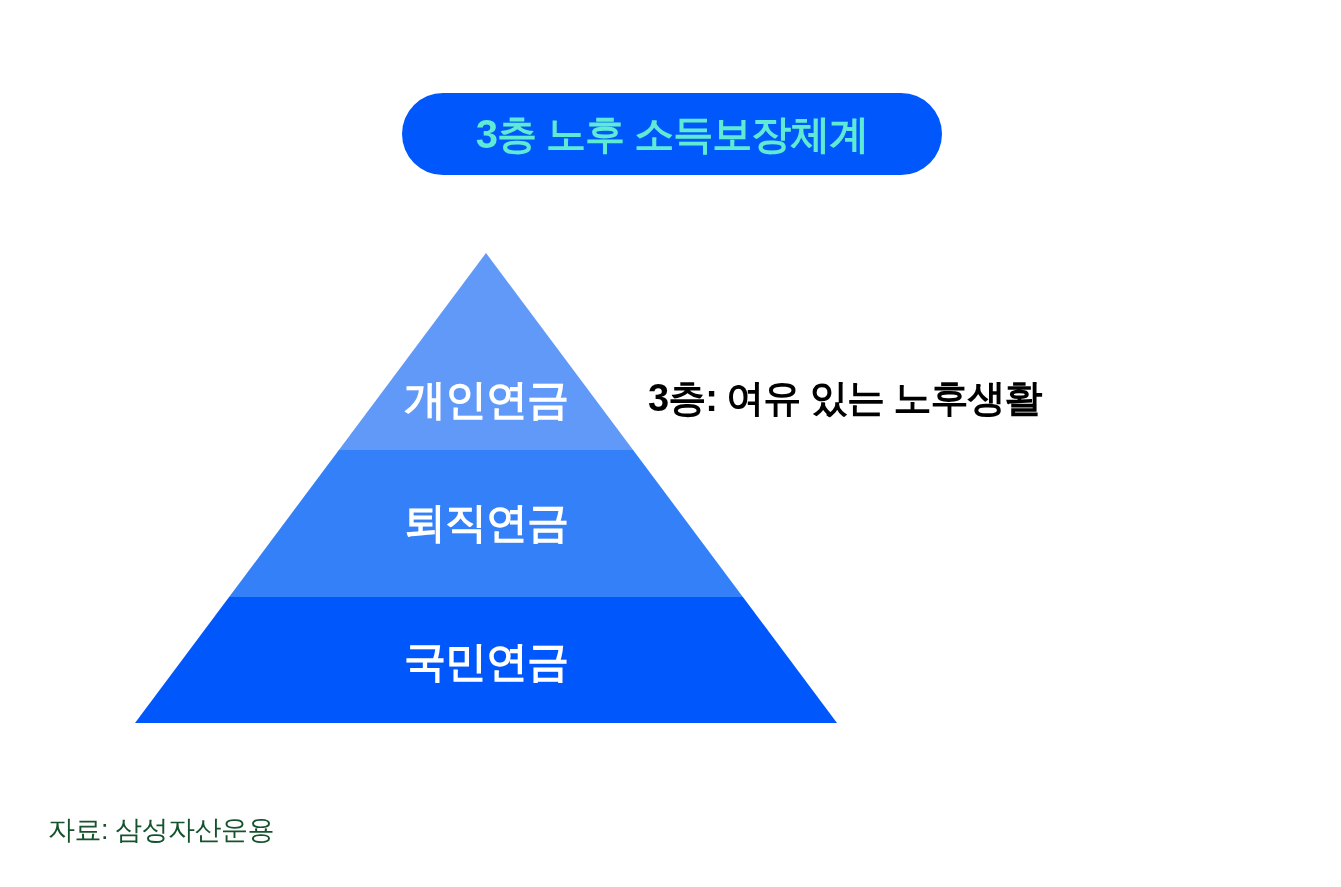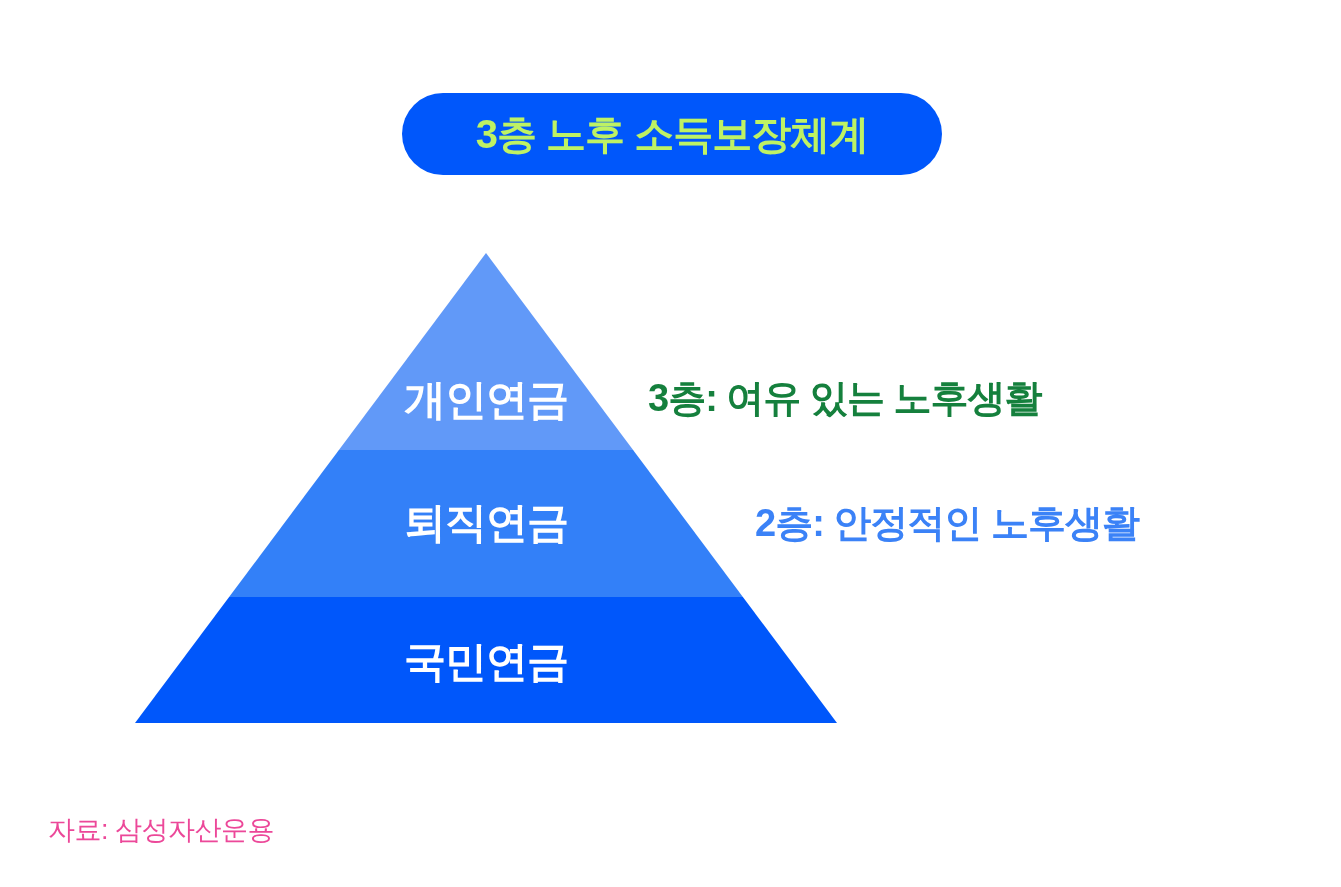--- a/index.html
+++ b/index.html
@@ -10,21 +10,21 @@
     background: #ffffff;
     overflow: hidden;
     font-family: "Liberation Sans", sans-serif;
   }
   .title-pill {
     position: absolute;
     left: 402px; top: 93px;
     width: 540px; height: 82px;
     border-radius: 41px;
     display: flex; align-items: center; justify-content: center;
-    color: #bef264;
+    color: #5eead4;
     font-size: 40px; font-weight: 700;
     letter-spacing: -1px;
   }
   .pyramid-svg { position: absolute; left: 0; top: 0; }
   .layer-label {
     font-family: "Liberation Sans", sans-serif;
     font-size: 42px; font-weight: 700;
     fill: #ffffff;
     letter-spacing: -1px;
   }
@@ -55,20 +55,19 @@
   <svg class="pyramid-svg" width="1341" height="887" viewBox="0 0 1341 887">
     <polygon points="486,253 633.1,450 338.9,450" fill="#6199F8"></polygon>
     <polygon points="338.9,450 633.1,450 742.9,597 229.1,597" fill="#3380F8"></polygon>
     <polygon points="229.1,597 742.9,597 837,723 135,723" fill="#0057FB"></polygon>
 
     <text class="layer-label" x="486" y="414" text-anchor="middle">개인연금</text>
     <text class="layer-label" x="486" y="537" text-anchor="middle">퇴직연금</text>
     <text class="layer-label" x="486" y="676" text-anchor="middle">국민연금</text>
   </svg>
 
-  <div class="annotation annotation-tier3" style="color: #15803d;">3층: 여유 있는 노후생활</div>
-
-  <div class="annotation annotation-tier2" style="color: rgb(59, 130, 247);">2층: 안정적인 노후생활</div>
+  <div class="annotation annotation-tier3" style="color: #000000;">3층: 여유 있는 노후생활</div>
 
 
-  <div class="source-note" style="color: #ec4899;">자료: 삼성자산운용</div>
+
+  <div class="source-note" style="color: #14532d;">자료: 삼성자산운용</div>
 
 </div>
 
 </body></html>

